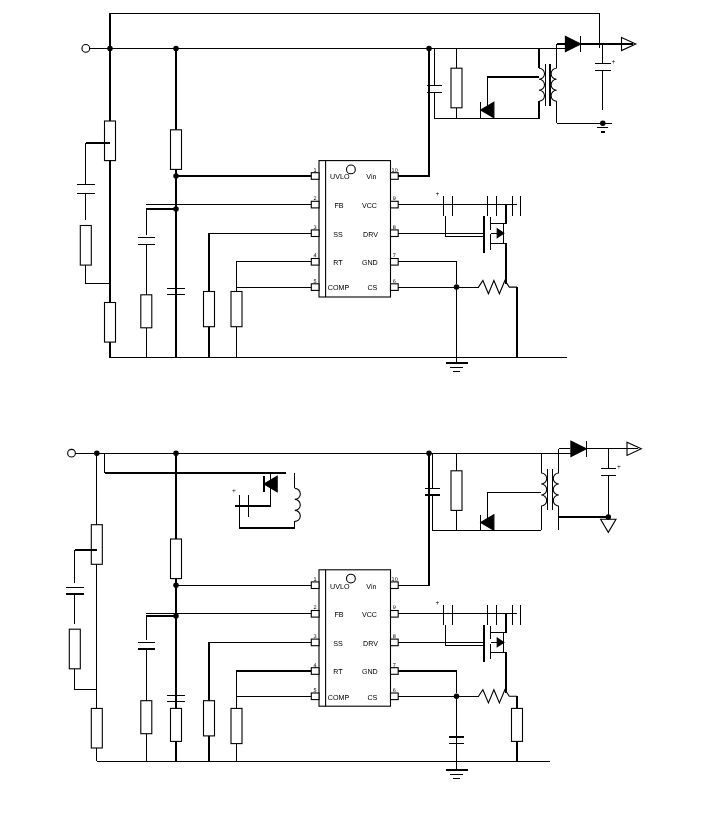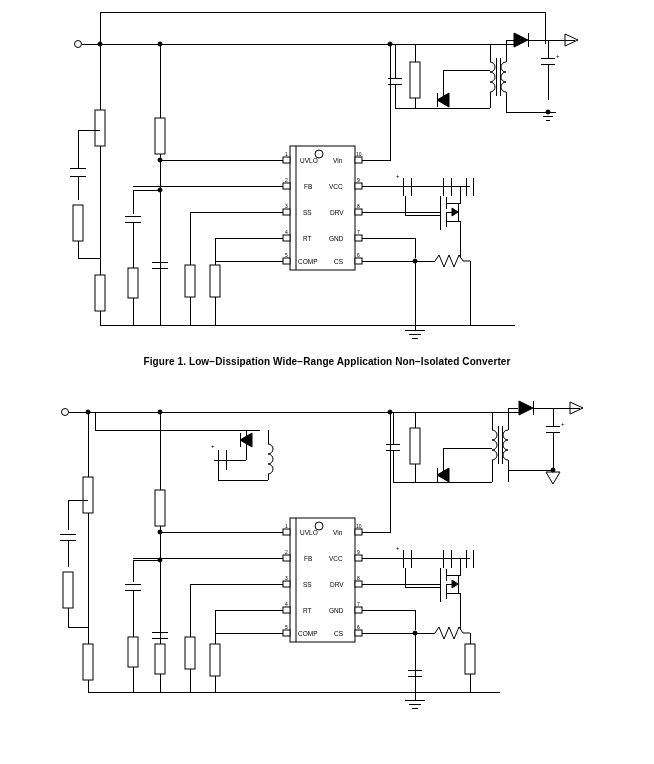--- a/index.html
+++ b/index.html
@@ -276,21 +276,20 @@
       <text class="tiny" x="556" y="58">+</text>
       <path class="wire" d="M548 64 V 100"></path>
       <path class="wire" d="M506 112 H 548"></path>
       <circle cx="548" cy="112" r="2" class="filled"></circle>
       <path class="wire" d="M540 112 H 556"></path>
       <path class="wire" d="M543 116 H 553"></path>
       <path class="wire" d="M546 120 H 550"></path>
 
     </svg>
 
-    <div class="caption" id="figure1-caption">Figure 1. Low−Dissipation Wide−Range Application Non−Isolated Converter</div>
   </div>
 
   <div class="figure-block" id="figure2-block">
     <svg class="schematic" width="654" height="350" viewBox="0 0 654 350">
 
       <circle cx="65" cy="30" r="3.5" class="comp"></circle>
       <path class="wire" d="M68.5 30 H 520"></path>
 
       <path class="wire" d="M88 30 V 310"></path>
       <path class="wire" d="M160 30 V 300"></path>

